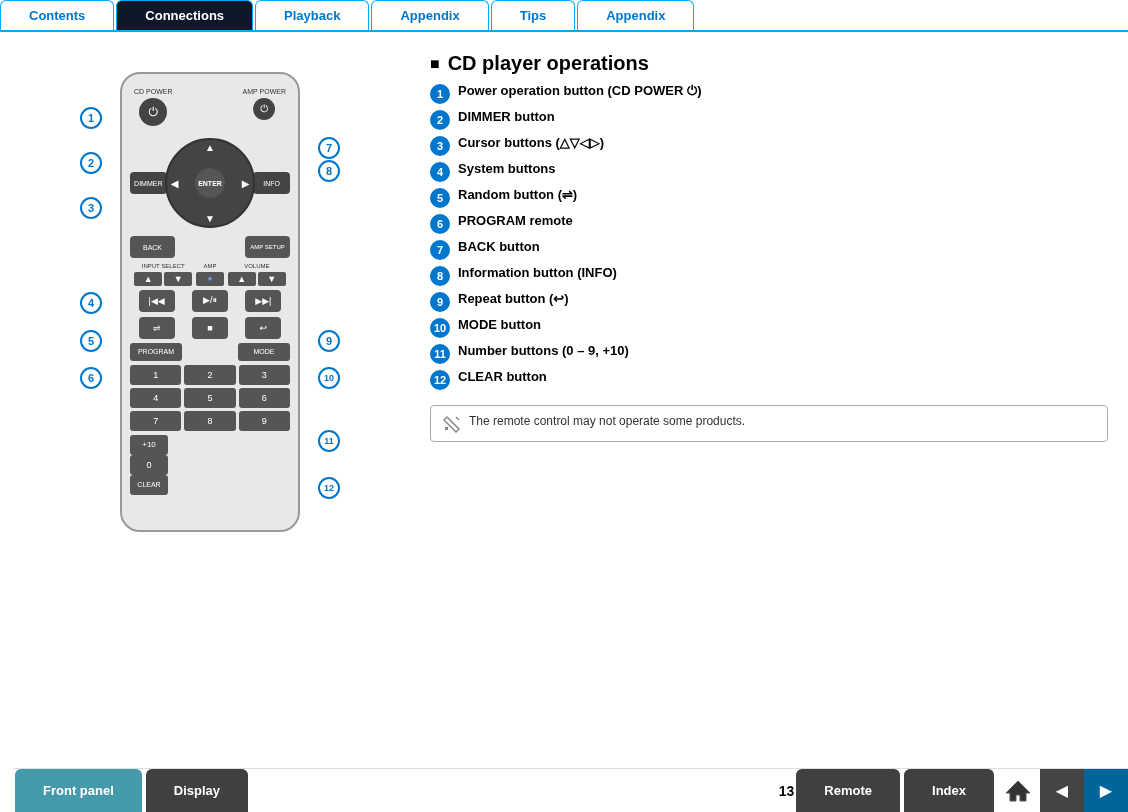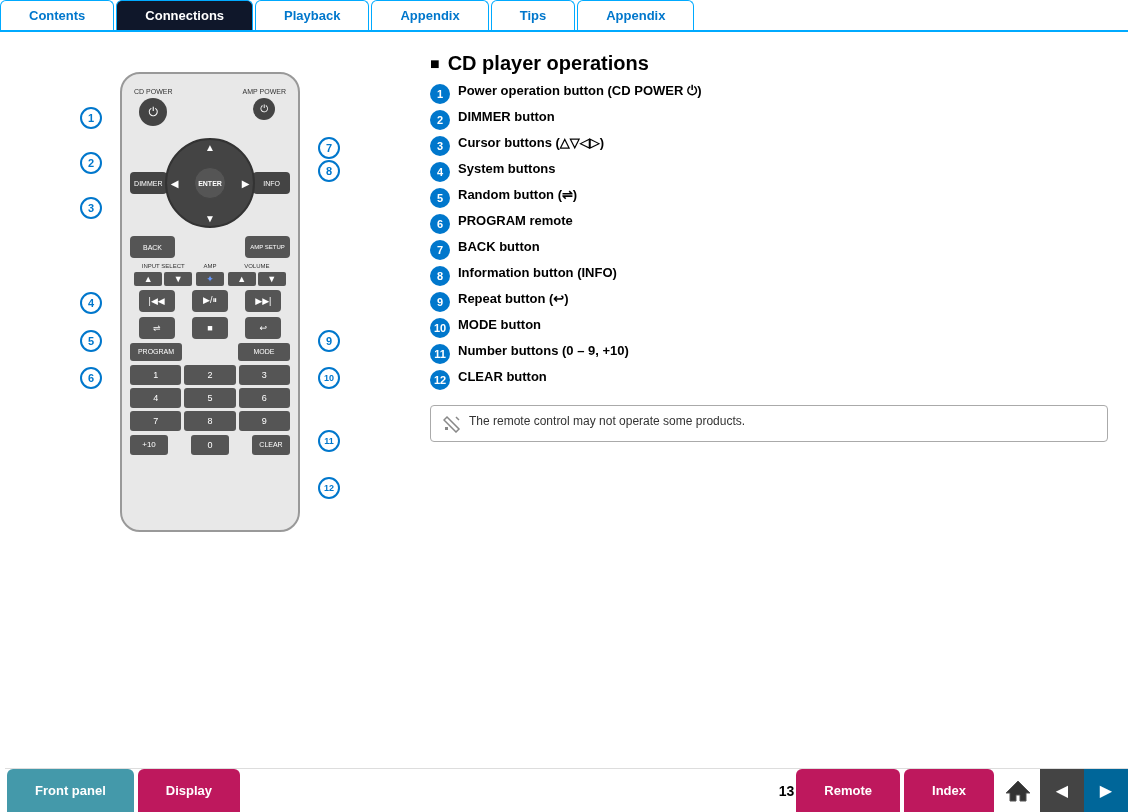--- a/index.html
+++ b/index.html
@@ -285,20 +285,21 @@
       border-radius: 3px;
       color: #fff;
       font-size: 9px;
       display: flex; align-items: center; justify-content: center;
     }
     .bottom-row {
       display: flex;
       justify-content: space-between;
       width: 100%;
       margin: 2px 0;
+      flex-direction: column;
     }
     .plus10-btn {
       width: 38px;
       height: 20px;
       background: #555;
       border-radius: 3px;
       color: #fff;
       font-size: 8px;
       display: flex; align-items: center; justify-content: center;
     }
@@ -401,40 +402,40 @@
     }
     .note-text {
       font-size: 12px;
       color: #333;
     }
 
     
     .bottom-nav {
       position: absolute;
       bottom: 0;
-      left: 5px;
+      left: 13px;
       right: 0;
       height: 44px;
       display: flex;
       align-items: center;
       background: #fff;
       border-top: 1px solid #ddd;
     }
     .bottom-btn {
       height: 44px;
       padding: 0 28px;
       display: flex;
       align-items: center;
       justify-content: center;
       font-size: 13px;
       font-weight: bold;
       cursor: pointer;
     }
     .bottom-btn.blue {
-      background: #be185d;
+      background: #404040;
       color: #fff;
       border-radius: 6px 6px 0 0;
       margin: 0 2px;
     }
     .bottom-btn.green {
       background: #4499aa;
       color: #fff;
       border-radius: 6px 6px 0 0;
       margin: 0 2px;
     }

